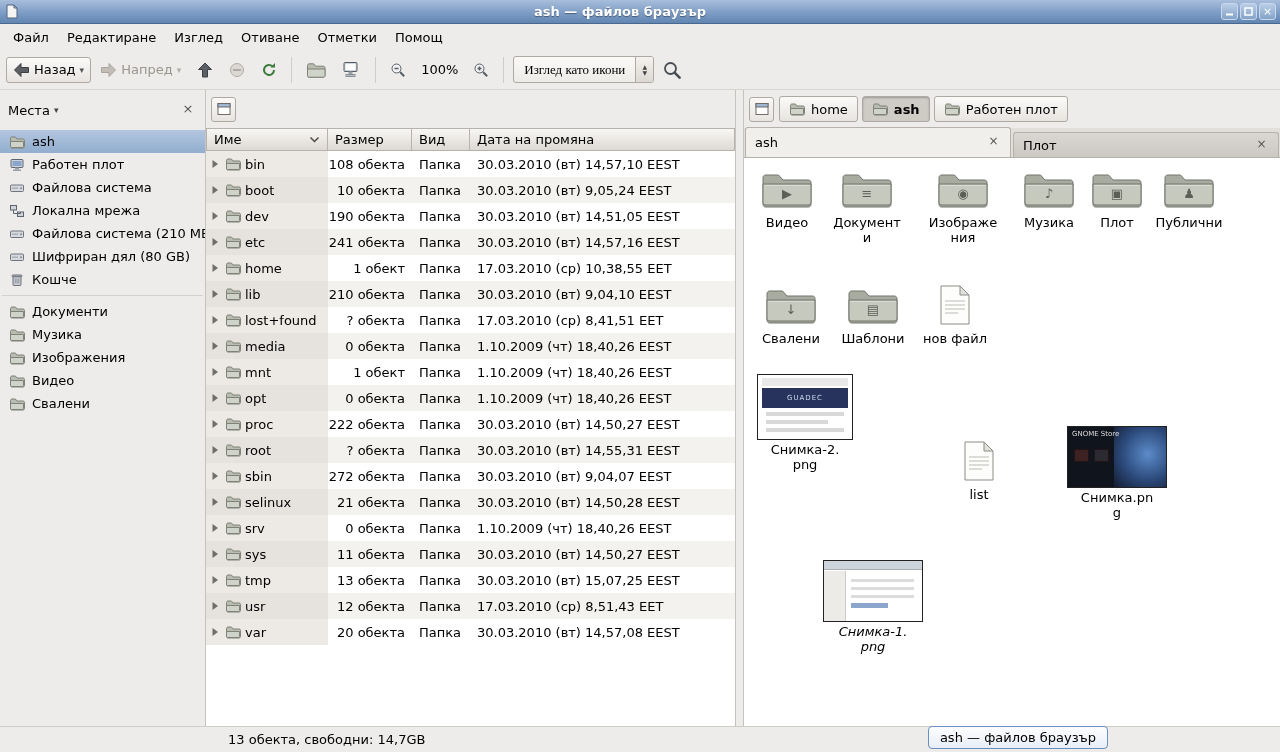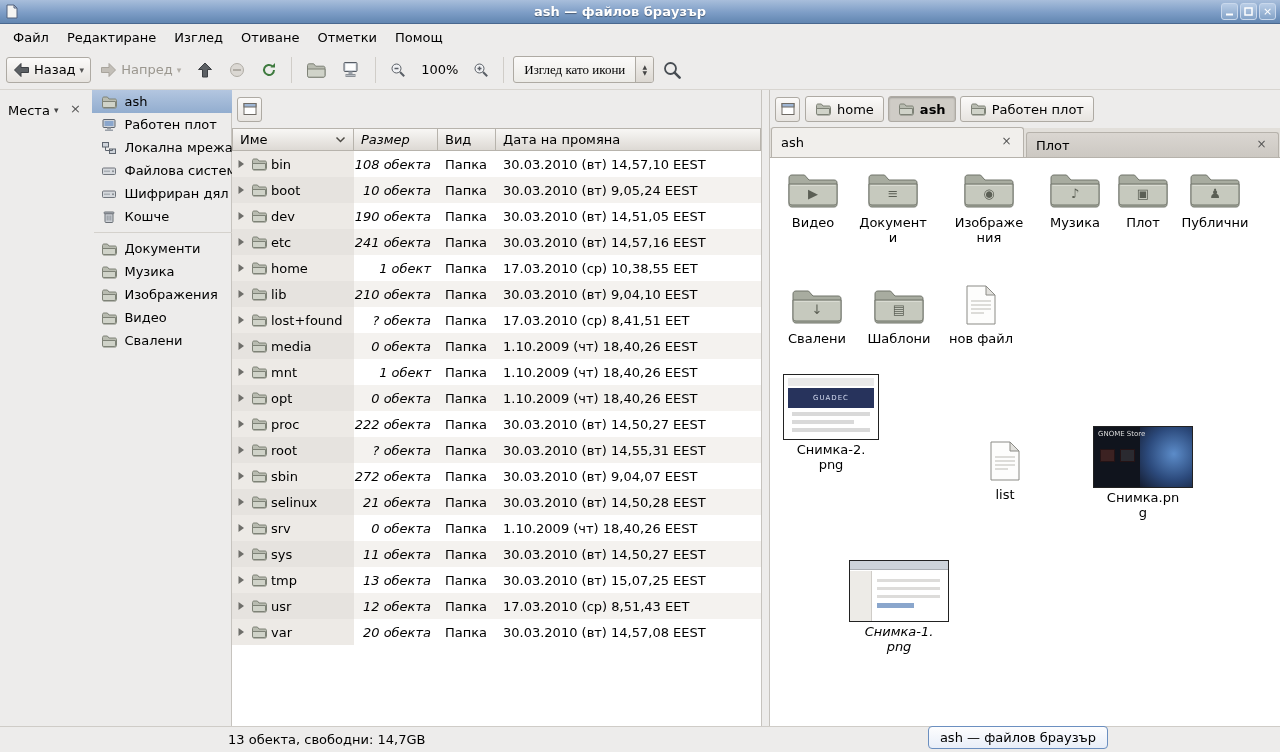--- a/index.html
+++ b/index.html
@@ -34,42 +34,42 @@
   .combo { display:flex; align-items:stretch; height:27px; border:1px solid #aeaaa3; border-radius:3px; overflow:hidden;
     background:linear-gradient(#fbfaf9,#ecebe7); margin-left:2px; }
   .combo-label { display:flex; align-items:center; padding:0 10px;font-family:Liberation Serif, serif; }
   .combo-arrows { width:18px; border-left:1px solid #aeaaa3; display:flex; flex-direction:column; align-items:center; justify-content:center;
     background:linear-gradient(#f4f2ef,#dcd8d2); font-size:6px; line-height:6px; color:#444; }
 
   
   .content { flex:1; display:flex; min-height:0; }
 
   
-  .sidebar { width:232px; flex:none; background:#edeceb; border-right:1px solid #c6c3be; display:flex; }
+  .sidebar { width:206px; flex:none; background:#edeceb; border-right:1px solid #c6c3be; display:flex; flex-direction:column; }
   .side-head { height:40px; flex:none; display:flex; align-items:center; padding:0 8px; gap:4px; }
   .side-caret { font-size:9px; color:#444; }
   .flexspace { flex:1; }
   .side-close { width:18px; height:18px; text-align:center; line-height:16px; color:#555; font-size:13px; }
   .side-item { height:23px; display:flex; align-items:center; gap:7px; padding:0 6px 0 9px; white-space:nowrap; overflow:hidden; }
   .side-item.selected { background:linear-gradient(#b3c6e0,#92adcf); }
   .side-sep { height:1px; background:#d4d1cc; margin:4px 2px; }
   .s-icon { display:flex; align-items:center; flex:none; }
 
   
   .listpane { width:530px; flex:none; display:flex; flex-direction:column; background:#fff; border-right:1px solid #c6c3be; }
   .pane-top { height:38px; flex:none; background:#edeceb; display:flex; align-items:center; padding:0 5px; }
   .small-btn { width:25px; height:25px; border:1px solid #aeaaa3; border-radius:3px; background:linear-gradient(#fbfaf9,#e7e4e0);
     display:flex; align-items:center; justify-content:center; flex:none; }
   .table-header { height:23px; flex:none; display:flex; }
   .hcell { display:flex; align-items:center; padding:0 7px; border:1px solid #b7b3ac; border-left:none;
     background:linear-gradient(#f8f7f5,#ddd9d4); overflow:hidden; white-space:nowrap; }
   .hcell.first { border-left:1px solid #b7b3ac; }
   .hcell .sort { margin-left:auto; display:flex; align-items:center; }
   .col0 { width:122px; flex:none; }
-  .col1 { width:84px; flex:none;font-style:italic; }
+  .col1 { width:84px; flex:none; }
   .col2 { width:58px; flex:none; }
   .col3 { flex:1; min-width:0; }
   .table-body { flex:1; overflow:hidden; background:#fff; }
   .trow { height:26px; display:flex; background:#fff; }
   .trow.alt { background:#f4f2ef; }
   .trow > div { display:flex; align-items:center; padding:0 7px; white-space:nowrap; overflow:hidden; }
   .trow .namecell { background:#edeae6; padding-left:5px; gap:4px; }
   .trow.alt .namecell { background:#e6e3df; }
   .trow .sizecell { justify-content:flex-end; }
   .expander { display:flex; align-items:center; width:10px; flex:none; }
@@ -285,20 +285,30 @@
                 <rect x="3.5" y="4" width="9" height="5" fill="#8aa6cc"></rect>
                 <rect x="6" y="10.5" width="4" height="2" fill="#9aa0a8"></rect>
                 <rect x="4" y="12.5" width="8" height="1.5" fill="#9aa0a8"></rect>
               </svg>
             </span>
             <span class="s-label">Работен плот</span>
           </div>
           <div class="side-item">
             <span class="s-icon">
               <svg width="16" height="16">
+                <rect x="1.5" y="5" width="13" height="6.5" rx="1" fill="#d6d9dd" stroke="#70757c"></rect>
+                <circle cx="12" cy="8.2" r="1" fill="#84898f"></circle>
+                <rect x="3" y="7.5" width="6" height="1.5" fill="#aab0b6"></rect>
+              </svg>
+            </span>
+            <span class="s-label">Файлова система</span>
+          </div>
+          <div class="side-item">
+            <span class="s-icon">
+              <svg width="16" height="16">
                 <rect x="1.5" y="2.5" width="6" height="4.5" fill="#cfd4da" stroke="#5d646e"></rect>
                 <rect x="8.5" y="9" width="6" height="4.5" fill="#cfd4da" stroke="#5d646e"></rect>
                 <path d="M4.5 7 v3.5 h7 v-1.5" stroke="#5d646e" fill="none"></path>
               </svg>
             </span>
             <span class="s-label">Локална мрежа</span>
           </div>
           <div class="side-item">
             <span class="s-icon">
               <svg width="16" height="16">

